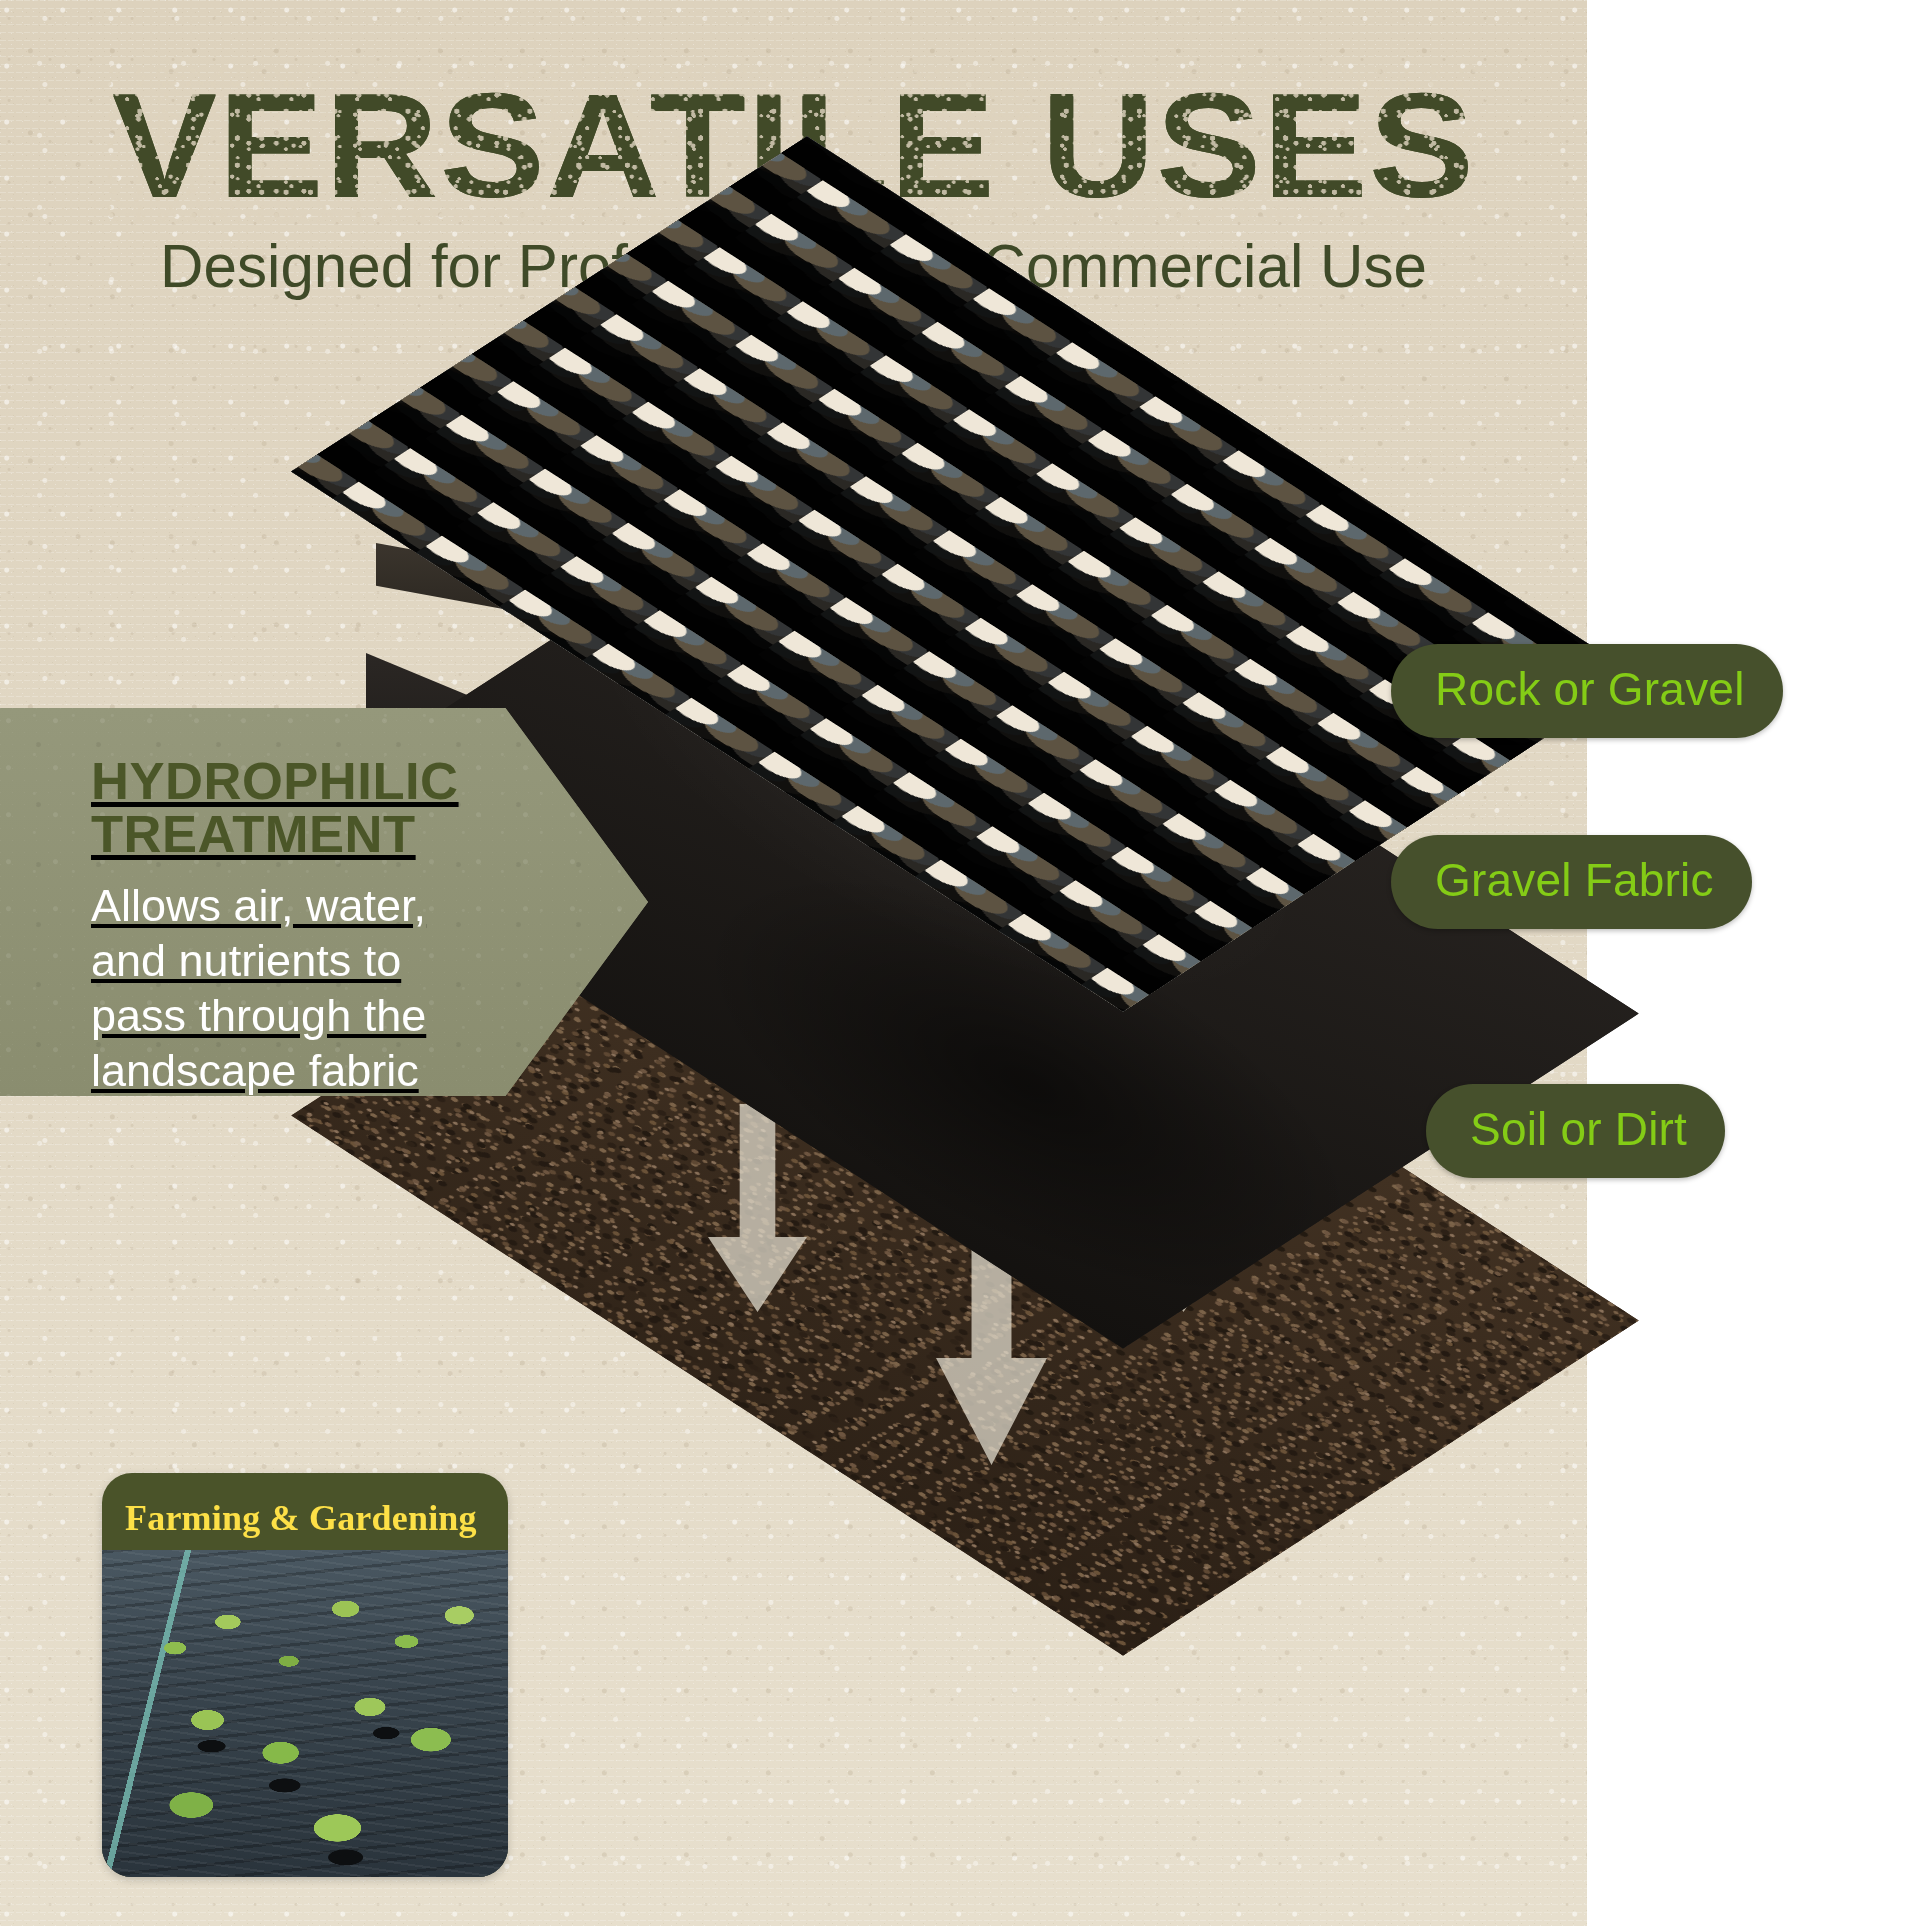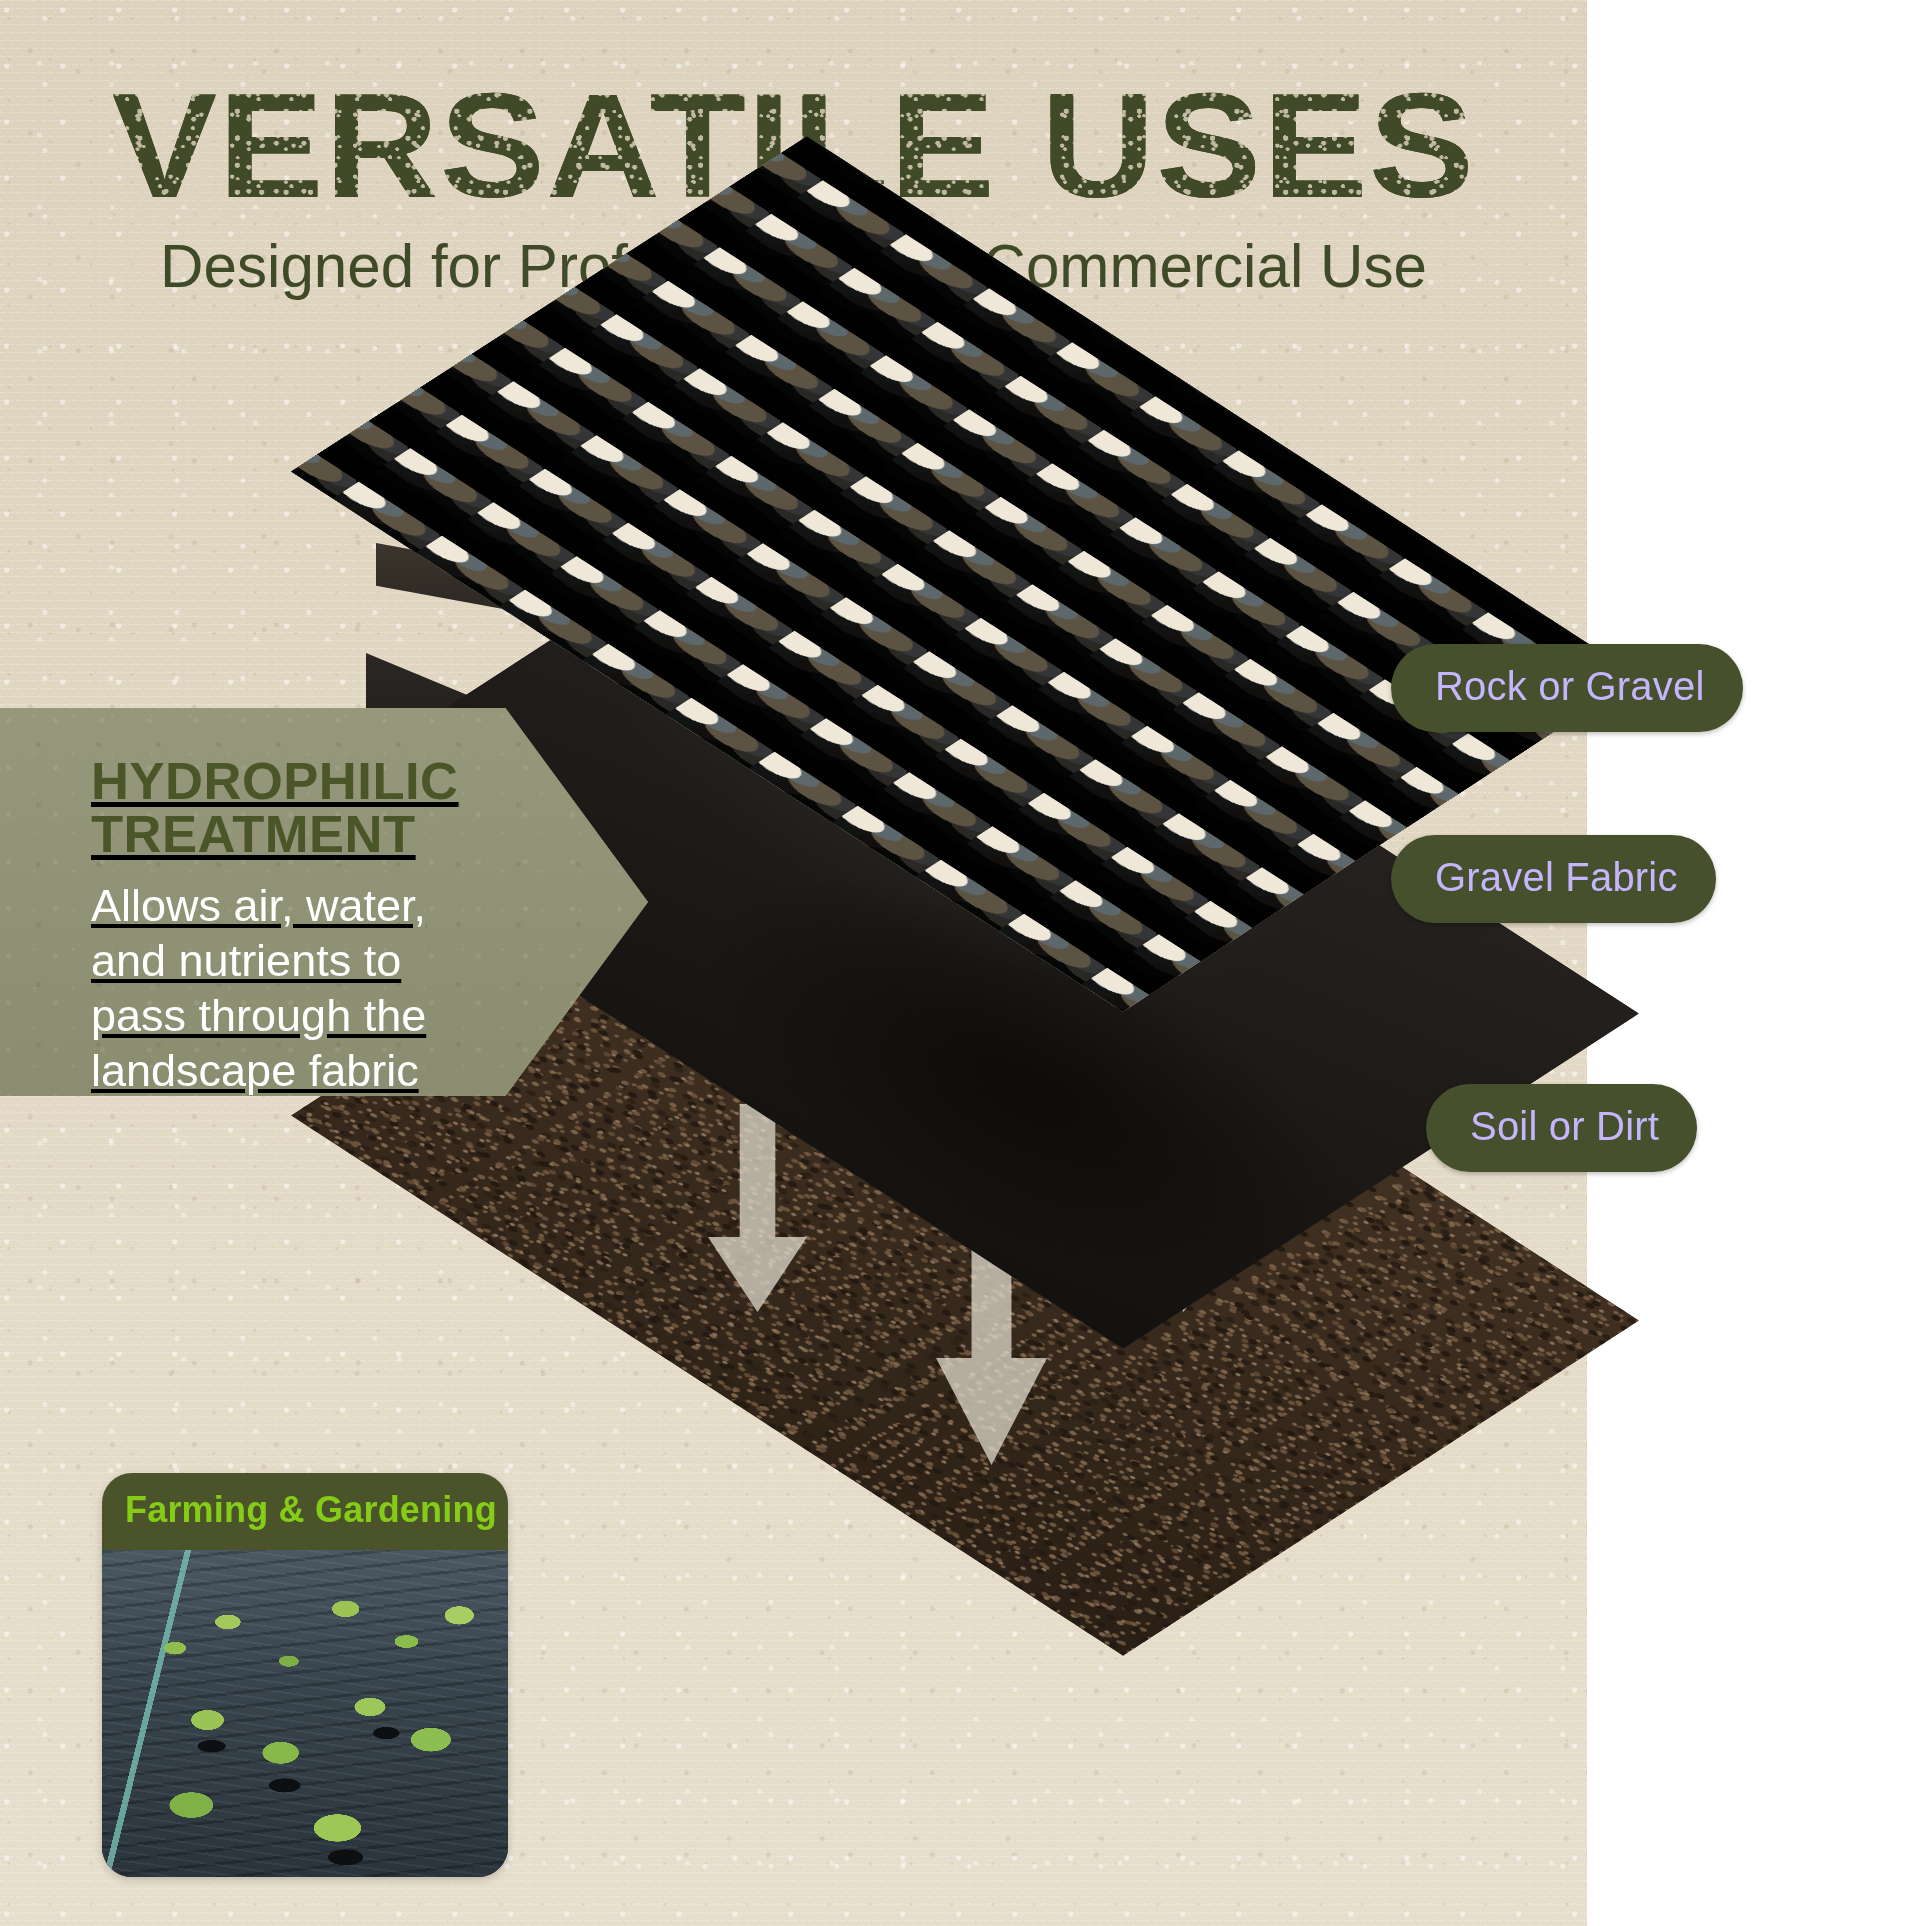--- a/index.html
+++ b/index.html
@@ -201,23 +201,23 @@
     clip-path: polygon(32% 0, 68% 0, 68% 64%, 100% 64%, 50% 100%, 0 64%, 32% 64%);
   }
   #arrow-left   { left: 708px; top: 1104px;  width: 99px; height: 208px; }
   #arrow-center { left: 936px; top: 1168px;  width: 111px; height: 297px; }
   #arrow-right  { left: 1134px; top: 1104px; width: 99px; height: 208px; }
 
   
   .pill {
     position: absolute;
     background: #46502c;
-    color: #c4b5fd;
+    color: #84cc16;
     border-radius: 989px;
-    font-size: 40px;
+    font-size: 46px;
     line-height: 1;
     padding: 22px 38px 26px 44px;
     white-space: nowrap;
     letter-spacing: 0.2px;
     box-shadow: 0 2px 5px rgba(0,0,0,.25);
   }
   #pill-rock   { left: 1391px; top: 644px; }
   #pill-fabric { left: 1391px; top: 835px; }
   #pill-soil   { left: 1426px; top: 1084px; }
 
@@ -260,27 +260,28 @@
   #use-card {
     position: absolute;
     left: 102px; top: 1473px;
     width: 406px; height: 404px;
     background: #4a5329;
     border-radius: 30px;
     overflow: hidden;
     box-shadow: 0 3px 9px rgba(0,0,0,.18);
   }
   .card-caption {
-    position: absolute; left: 0; top: 0; width: 100%;
+    position: absolute; left: 0; top: 8px; width: 100%;
     padding: 16px 0 12px 23px;
-    color: #84cc16;
+    color: #fde047;
     font-size: 36px;
     font-weight: 700;
     letter-spacing: 0.2px;
     z-index: 2;
+    font-family: Liberation Serif, serif;
   }
   .card-photo {
     position: absolute;
     left: 0; top: 77px; width: 100%; height: 327px;
     background-color: #2d3a44;
     background-image:
       
       radial-gradient(ellipse 12px 7px at 18% 30%, #8fbd4e 0 90%, transparent 92%),
       radial-gradient(ellipse 14px 8px at 31% 22%, #a3c95c 0 90%, transparent 92%),
       radial-gradient(ellipse 11px 6px at 46% 34%, #7fae44 0 90%, transparent 92%),

